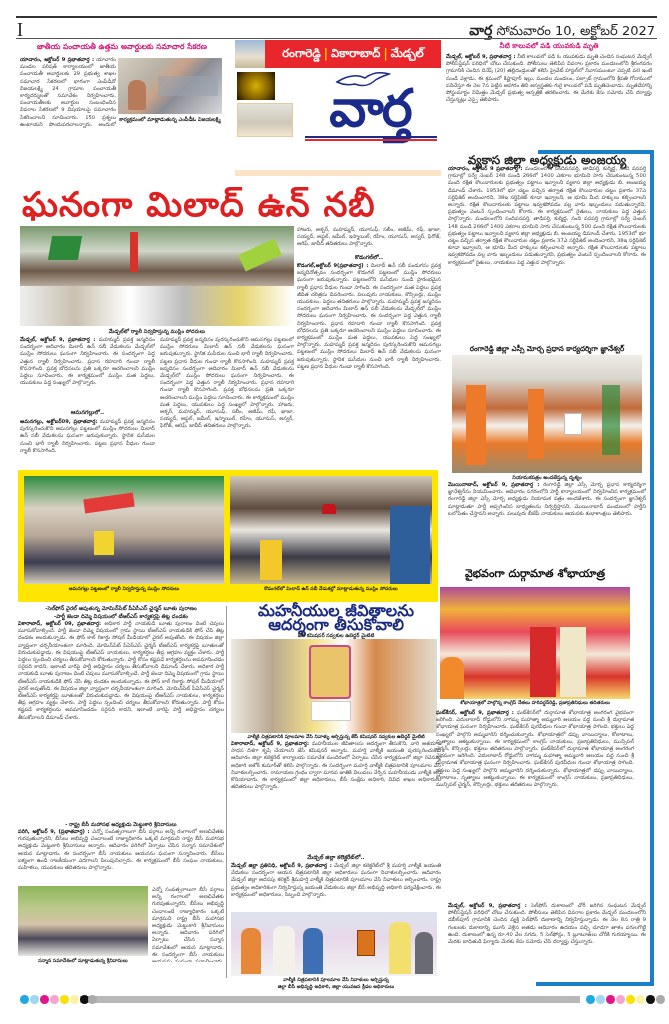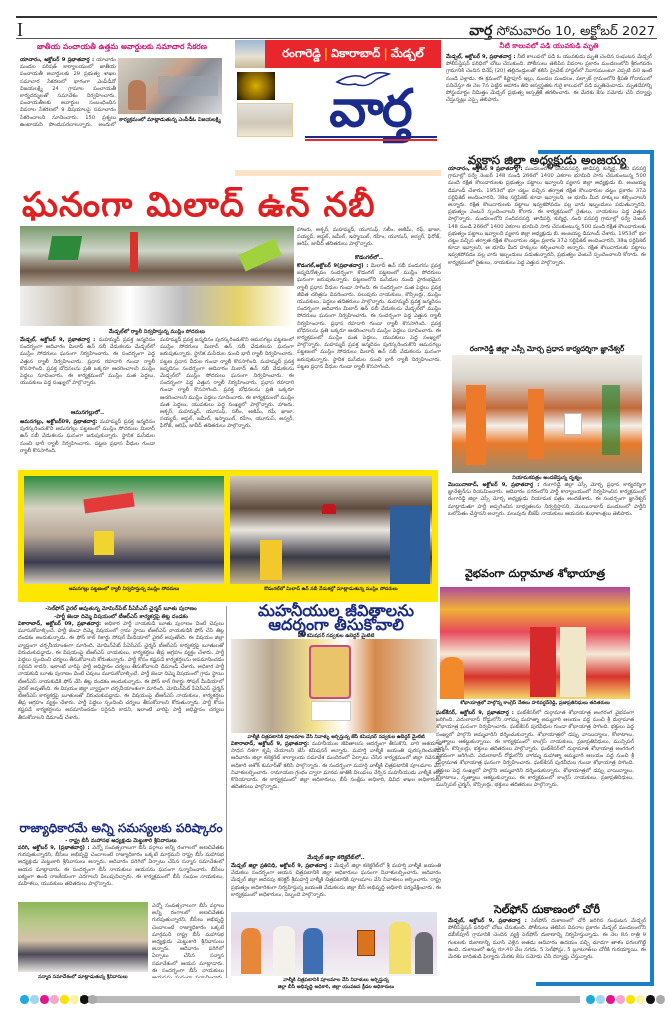--- a/index.html
+++ b/index.html
@@ -124,21 +124,20 @@
 
 <div class="abs" style="left:18px;top:604px;width:206px">
   <div class="sub" style="font-size:5.4px;line-height:8px">-సెల్‌ఫోన్ వైరల్ అవుతున్న మోమిన్‌పేట్ పీఏసీఎస్ ఛైర్మన్ బూతు పురాణం</div>
   <div class="sub" style="font-size:5.4px;line-height:8px">-పార్టీ జెండా దిమ్మె విషయంలో టీఆర్ఎస్ కార్యకర్తపై తిట్ల దండకం</div>
   <div class="body-text" style="height:184px">
     <span class="lead">వికారాబాద్, అక్టోబర్ 09, ప్రభాతవార్త:</span> <span>అధికార పార్టీ నాయకుడి బూతు పురాణం వింటే చెవులు మూసుకోవాల్సిందే. పార్టీ జెండా దిమ్మె విషయంలో గ్రామ స్థాయి టీఆర్ఎస్ నాయకుడికి ఫోన్ చేసి తిట్ల దండకం అందుకున్నాడు. ఈ ఫోన్ కాల్ రికార్డు సోషల్ మీడియాలో వైరల్ అవుతోంది. ఈ విషయం జిల్లా వ్యాప్తంగా చర్చనీయాంశంగా మారింది. మోమిన్‌పేట్ పీఏసీఎస్ ఛైర్మన్ టీఆర్ఎస్ కార్యకర్తపై బూతులతో విరుచుకుపడ్డాడు. ఈ విషయంపై టీఆర్ఎస్ నాయకులు, కార్యకర్తలు తీవ్ర ఆగ్రహం వ్యక్తం చేశారు. పార్టీ పెద్దలు స్పందించి చర్యలు తీసుకోవాలని కోరుతున్నారు. పార్టీ కోసం కష్టపడే కార్యకర్తలను అవమానించడం సరైనది కాదని, ఇలాంటి వారిపై పార్టీ అధిష్టానం చర్యలు తీసుకోవాలని డిమాండ్ చేశారు.</span> <span>అధికార పార్టీ నాయకుడి బూతు పురాణం వింటే చెవులు మూసుకోవాల్సిందే. పార్టీ జెండా దిమ్మె విషయంలో గ్రామ స్థాయి టీఆర్ఎస్ నాయకుడికి ఫోన్ చేసి తిట్ల దండకం అందుకున్నాడు. ఈ ఫోన్ కాల్ రికార్డు సోషల్ మీడియాలో వైరల్ అవుతోంది. ఈ విషయం జిల్లా వ్యాప్తంగా చర్చనీయాంశంగా మారింది. మోమిన్‌పేట్ పీఏసీఎస్ ఛైర్మన్ టీఆర్ఎస్ కార్యకర్తపై బూతులతో విరుచుకుపడ్డాడు. ఈ విషయంపై టీఆర్ఎస్ నాయకులు, కార్యకర్తలు తీవ్ర ఆగ్రహం వ్యక్తం చేశారు. పార్టీ పెద్దలు స్పందించి చర్యలు తీసుకోవాలని కోరుతున్నారు. పార్టీ కోసం కష్టపడే కార్యకర్తలను అవమానించడం సరైనది కాదని, ఇలాంటి వారిపై పార్టీ అధిష్టానం చర్యలు తీసుకోవాలని డిమాండ్ చేశారు.</span>
   </div>
 </div>
 
 <div class="abs" style="left:18px;top:820px;width:206px">
-  <div class="hd-navy" style="font-size:12px;line-height:16px">రాజ్యాధికారమే అన్ని సమస్యలకు పరిష్కారం</div>
   <div class="sub" style="font-size:5.2px;line-height:8px">- రాష్ట్ర బీసీ మహాసభ అధ్యక్షుడు మెట్టుకారి శ్రీనివాసులు</div>
   <div class="body-text" style="height:58px">
     <span class="lead">పరిగి, అక్టోబర్ 9, (ప్రభాతవార్త) :</span> <span>ఎన్నో సంవత్సరాలుగా బీసీ వర్గాలు అన్ని రంగాలలో అణచివేతకు గురవుతున్నారని, బీసీలు అభివృద్ధి చెందాలంటే రాజ్యాధికారం ఒక్కటే మార్గమని రాష్ట్ర బీసీ మహాసభ అధ్యక్షుడు మెట్టుకారి శ్రీనివాసులు అన్నారు. ఆదివారం పరిగిలో ఏర్పాటు చేసిన సన్మాన సమావేశంలో ఆయన మాట్లాడారు. ఈ సందర్భంగా బీసీ నాయకులు ఆయనను ఘనంగా సన్మానించారు. బీసీలు ఐక్యంగా ఉండి రాజకీయంగా ఎదగాలని పిలుపునిచ్చారు. ఈ కార్యక్రమంలో బీసీ సంఘం నాయకులు, మహిళలు, యువకులు తదితరులు పాల్గొన్నారు.</span>
   </div>
   <div style="position:relative;height:82px">
     <div class="photo" style="left:0;top:0;width:130px;height:70px;background:linear-gradient(180deg,#8db65a 0%,#b9c98a 30%,#d4c2a8 55%,#4e4a5a 75%,#e8e6e2 100%)"></div>
     <div class="cap" style="position:absolute;left:0;top:72px;width:130px;font-size:4.8px">సన్మాన సమావేశంలో మాట్లాడుతున్న శ్రీనివాసులు</div>
     <div class="body-text" style="position:absolute;left:134px;top:0;width:72px;height:76px"><span>ఎన్నో సంవత్సరాలుగా బీసీ వర్గాలు అన్ని రంగాలలో అణచివేతకు గురవుతున్నారని, బీసీలు అభివృద్ధి చెందాలంటే రాజ్యాధికారం ఒక్కటే మార్గమని రాష్ట్ర బీసీ మహాసభ అధ్యక్షుడు మెట్టుకారి శ్రీనివాసులు అన్నారు. ఆదివారం పరిగిలో ఏర్పాటు చేసిన సన్మాన సమావేశంలో ఆయన మాట్లాడారు. ఈ సందర్భంగా బీసీ నాయకులు ఆయనను ఘనంగా సన్మానించారు. బీసీలు ఐక్యంగా ఉండి రాజకీయంగా ఎదగాలని పిలుపునిచ్చారు. ఈ కార్యక్రమంలో బీసీ సంఘం నాయకులు, మహిళలు, యువకులు తదితరులు పాల్గొన్నారు.</span></div>
   </div>
 </div>
@@ -202,21 +201,20 @@
     <div style="position:absolute;left:90px;top:40px;width:26px;height:70px;background:#d62a2a"></div>
     <div style="position:absolute;left:120px;top:40px;width:26px;height:70px;background:#f0e7c8"></div>
   </div>
   <div class="cap" style="font-size:4.8px;line-height:8px">శోభాయాత్రలో పాల్గొన్న కాంగ్రెస్ నేతలు హరివర్ధన్‌రెడ్డి, ప్రజాప్రతినిధులు తదితరులు</div>
   <div class="body-text" style="height:128px;margin-top:2px">
     <span class="lead">ఘట్‌కేసర్, అక్టోబర్ 9, ప్రభాతవార్త :</span> <span>ఘట్‌కేసర్‌లో దుర్గామాత శోభాయాత్ర అంగరంగ వైభవంగా జరిగింది. ఎదులాబాద్ రోడ్డులోని నాగమ్మ మహాత్మా అమ్మవారి ఆలయం వద్ద నుంచి శ్రీ దుర్గామాత శోభాయాత్ర ఘనంగా నిర్వహించారు. ఘట్‌కేసర్ పురవీధుల గుండా శోభాయాత్ర సాగింది. భక్తులు పెద్ద సంఖ్యలో పాల్గొని అమ్మవారిని దర్శించుకున్నారు. శోభాయాత్రలో డప్పు వాయిద్యాలు, కోలాటాలు, నృత్యాలు ఆకట్టుకున్నాయి. ఈ కార్యక్రమంలో కాంగ్రెస్ నాయకులు, ప్రజాప్రతినిధులు, మున్సిపల్ చైర్మన్, కౌన్సిలర్లు, భక్తులు తదితరులు పాల్గొన్నారు.</span> <span>ఘట్‌కేసర్‌లో దుర్గామాత శోభాయాత్ర అంగరంగ వైభవంగా జరిగింది. ఎదులాబాద్ రోడ్డులోని నాగమ్మ మహాత్మా అమ్మవారి ఆలయం వద్ద నుంచి శ్రీ దుర్గామాత శోభాయాత్ర ఘనంగా నిర్వహించారు. ఘట్‌కేసర్ పురవీధుల గుండా శోభాయాత్ర సాగింది. భక్తులు పెద్ద సంఖ్యలో పాల్గొని అమ్మవారిని దర్శించుకున్నారు. శోభాయాత్రలో డప్పు వాయిద్యాలు, కోలాటాలు, నృత్యాలు ఆకట్టుకున్నాయి. ఈ కార్యక్రమంలో కాంగ్రెస్ నాయకులు, ప్రజాప్రతినిధులు, మున్సిపల్ చైర్మన్, కౌన్సిలర్లు, భక్తులు తదితరులు పాల్గొన్నారు.</span>
   </div>
 </div>
 
 <div class="abs" style="left:448px;top:902px;width:198px">
-  <div class="hd-black" style="font-size:11px;line-height:15px">సెల్‌ఫోన్ దుకాణంలో చోరీ</div>
   <div class="body-text" style="height:64px">
     <span class="lead">మేడ్చల్, అక్టోబర్ 9, ప్రభాతవార్త :</span> <span>సెల్‌ఫోన్ దుకాణంలో చోరీ జరిగిన సంఘటన మేడ్చల్ పోలీస్‌స్టేషన్ పరిధిలో చోటు చేసుకుంది. పోలీసులు తెలిపిన వివరాల ప్రకారం మేడ్చల్ మండలంలోని డబీల్‌పూర్ గ్రామానికి చెందిన వ్యక్తి సెల్‌ఫోన్ దుకాణాన్ని నిర్వహిస్తున్నాడు. ఈ నెల 8న రాత్రి 9 గంటలకు దుకాణాన్ని మూసి వెళ్లిన అతడు ఆదివారం ఉదయం వచ్చి చూడగా తాళం పగులగొట్టి ఉంది. దుకాణంలో ఉన్న రూ.40 వేల నగదు, 5 సెల్‌ఫోన్లు, 5 బ్లూటూత్‌లు చోరీకి గురయ్యాయి. ఈ మేరకు బాధితుడి ఫిర్యాదు మేరకు కేసు నమోదు చేసి దర్యాప్తు చేస్తున్నారు.</span>
   </div>
 </div>
 
 <div class="abs" style="left:80px;top:996px;width:500px;height:7px;background:#b8b8b8"></div>
 <div>
   <div class="dot" style="left:20px;top:995px;background:#20a8e0"></div>
   <div class="dot" style="left:30px;top:995px;background:#9fd6f0"></div>
   <div class="dot" style="left:40px;top:995px;background:#e0168a"></div>

